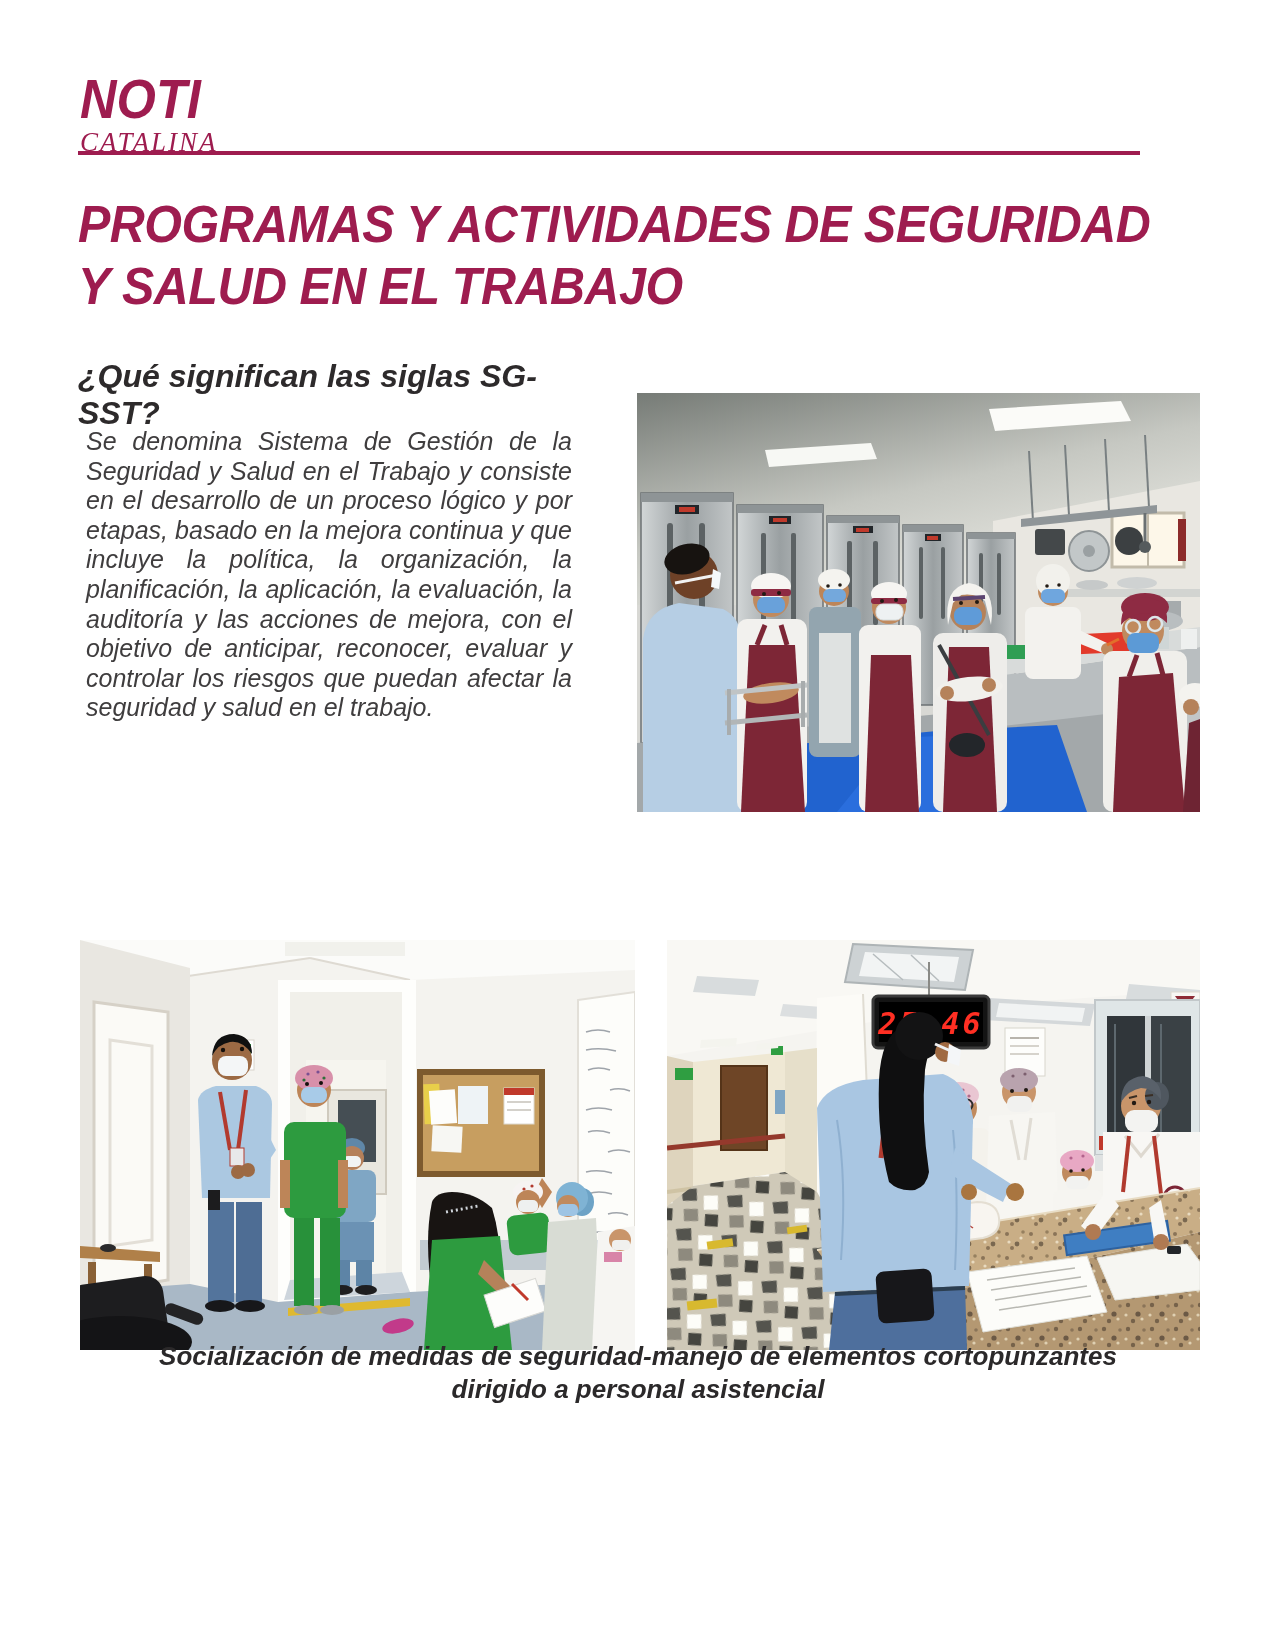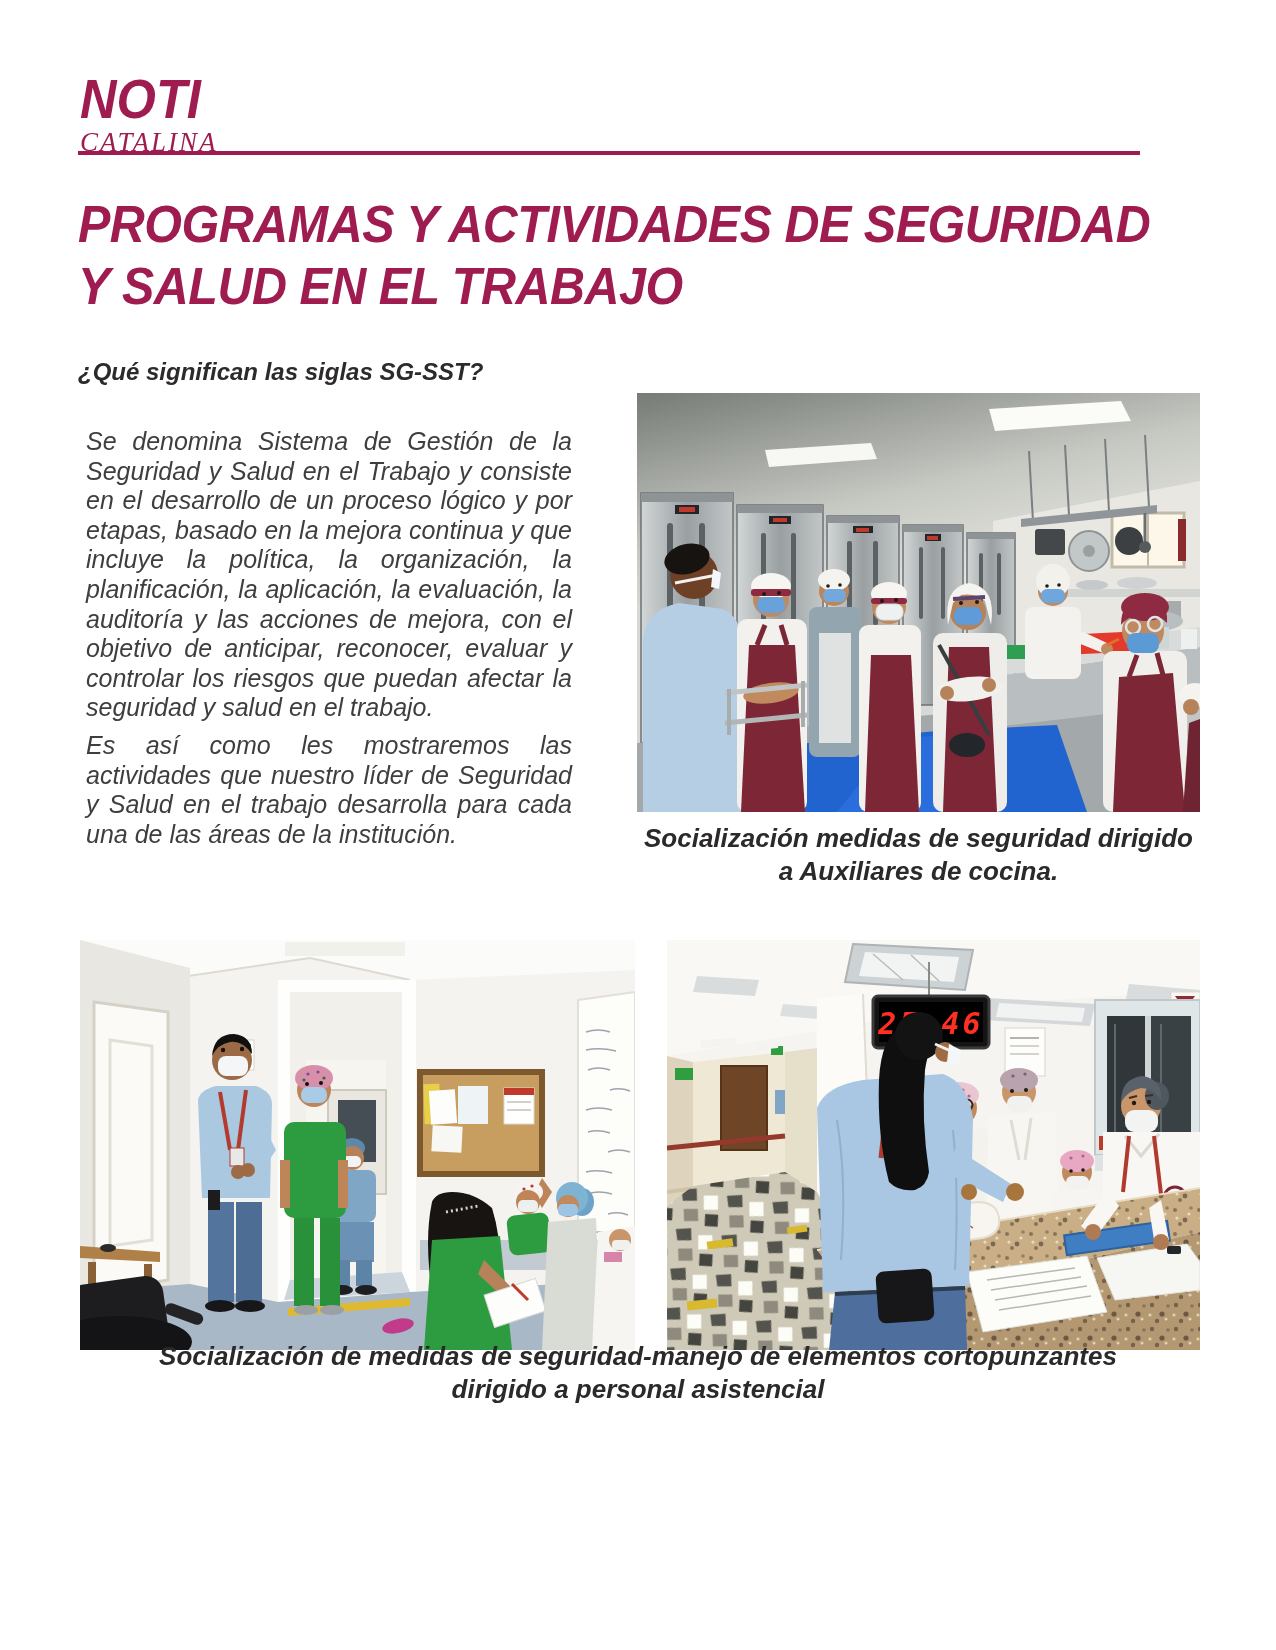--- a/index.html
+++ b/index.html
@@ -19,21 +19,21 @@
     margin-top:2px; line-height:1;
   }
   .rule{ position:absolute; left:78px; top:151px; width:1062px; height:4px; background:var(--brand); }
   .headline{
     position:absolute; left:78px; top:194px; width:1150px;
     color:var(--brand); font-size:51px; font-weight:700; line-height:62px;
     letter-spacing:-.5px; transform:scaleX(.95); transform-origin:left top;
   }
   .question{
     position:absolute; left:78px; top:358px; width:520px;
-    font-size:24px; font-weight:700; color:#2d2a2b;
+    font-size:32px; font-weight:700; color:#2d2a2b;
   }
   .body-col{
     position:absolute; left:78px; top:419px; width:502px;
     font-size:25px; line-height:29.6px; color:var(--ink); text-align:justify;
   }
   .body-col p{ margin:8px; }
   figure.photo{ position:absolute; overflow:hidden; background:#d8d8d4; }
   figure.photo svg{ display:block; width:100%; height:100%; }
   .photo1{ left:637px; top:393px; width:563px; height:419px; }
   .photo2{ left:80px;  top:940px; width:555px; height:410px; }
@@ -61,21 +61,20 @@
 
   <h1 class="headline">
     <span style="display:block">PROGRAMAS Y ACTIVIDADES DE SEGURIDAD</span>
     <span style="display:block">Y SALUD EN EL TRABAJO</span>
   </h1>
 
   <h2 class="question">¿Qué significan las siglas SG-SST?</h2>
 
   <div class="body-col">
     <p>Se denomina Sistema de Gestión de la Seguridad y Salud en el Trabajo y consiste en el desarrollo de un proceso lógico y por etapas, basado en la mejora continua y que incluye la política, la organización, la planificación, la aplicación, la evaluación, la auditoría y las acciones de mejora, con el objetivo de anticipar, reconocer, evaluar y controlar los riesgos que puedan afectar la seguridad y salud en el trabajo.</p>
-    <p>Es así como les mostraremos las actividades que nuestro líder de Seguridad y Salud en el trabajo desarrolla para cada una de las áreas de la institución.</p>
   </div>
 
   <figure class="photo photo1">
     <svg viewBox="0 0 563 419" preserveAspectRatio="none">
       <defs>
         <linearGradient id="ceil1" x1="0" y1="0" x2=".6" y2="1">
           <stop offset="0" stop-color="#767b76"></stop>
             <stop offset=".55" stop-color="#c6c8c2"></stop>
             <stop offset="1" stop-color="#ebebe5"></stop>
         </linearGradient>
@@ -263,21 +262,20 @@
         </g>
       </g>
       <g>
         <line x1="88" y1="300" x2="170" y2="292" stroke="#c0c4c5" stroke-width="5"></line>
         <line x1="88" y1="330" x2="170" y2="322" stroke="#b2b6b7" stroke-width="5"></line>
         <line x1="92" y1="296" x2="92" y2="342" stroke="#a8acad" stroke-width="4"></line>
         <line x1="166" y1="288" x2="166" y2="334" stroke="#a8acad" stroke-width="4"></line>
       </g>
     </svg>
   </figure>
-  <figcaption class="caption caption1">Socialización medidas de seguridad dirigido a Auxiliares de cocina.</figcaption>
 
   <figure class="photo photo2">
     <svg viewBox="0 0 555 410" preserveAspectRatio="none">
       <rect width="555" height="410" fill="#f4f3ef"></rect>
       <g>
         <polygon points="0,0 555,0 555,30 330,40 230,18 0,52" fill="#fbfbf9"></polygon>
         <rect x="205" y="2" width="120" height="14" fill="#f1f1ec"></rect>
         <line x1="0" y1="52" x2="230" y2="18" stroke="#dedad2" stroke-width="2"></line>
         <line x1="230" y1="18" x2="330" y2="40" stroke="#dedad2" stroke-width="2"></line>
       </g>

